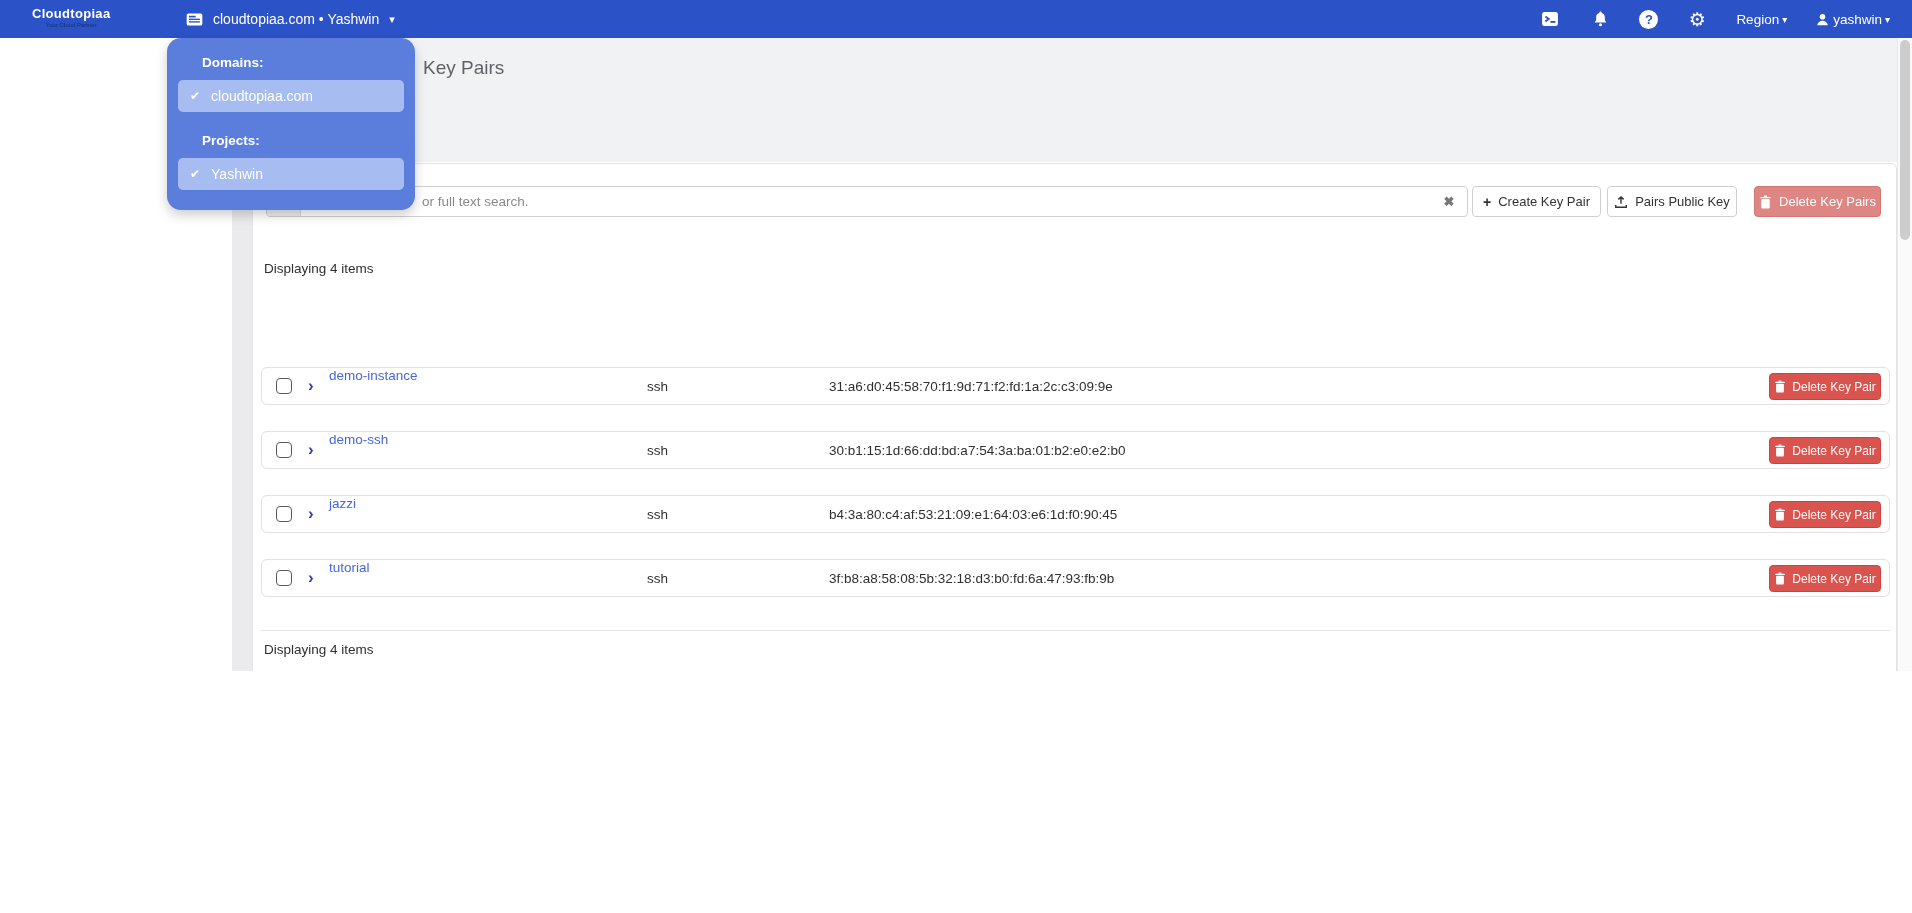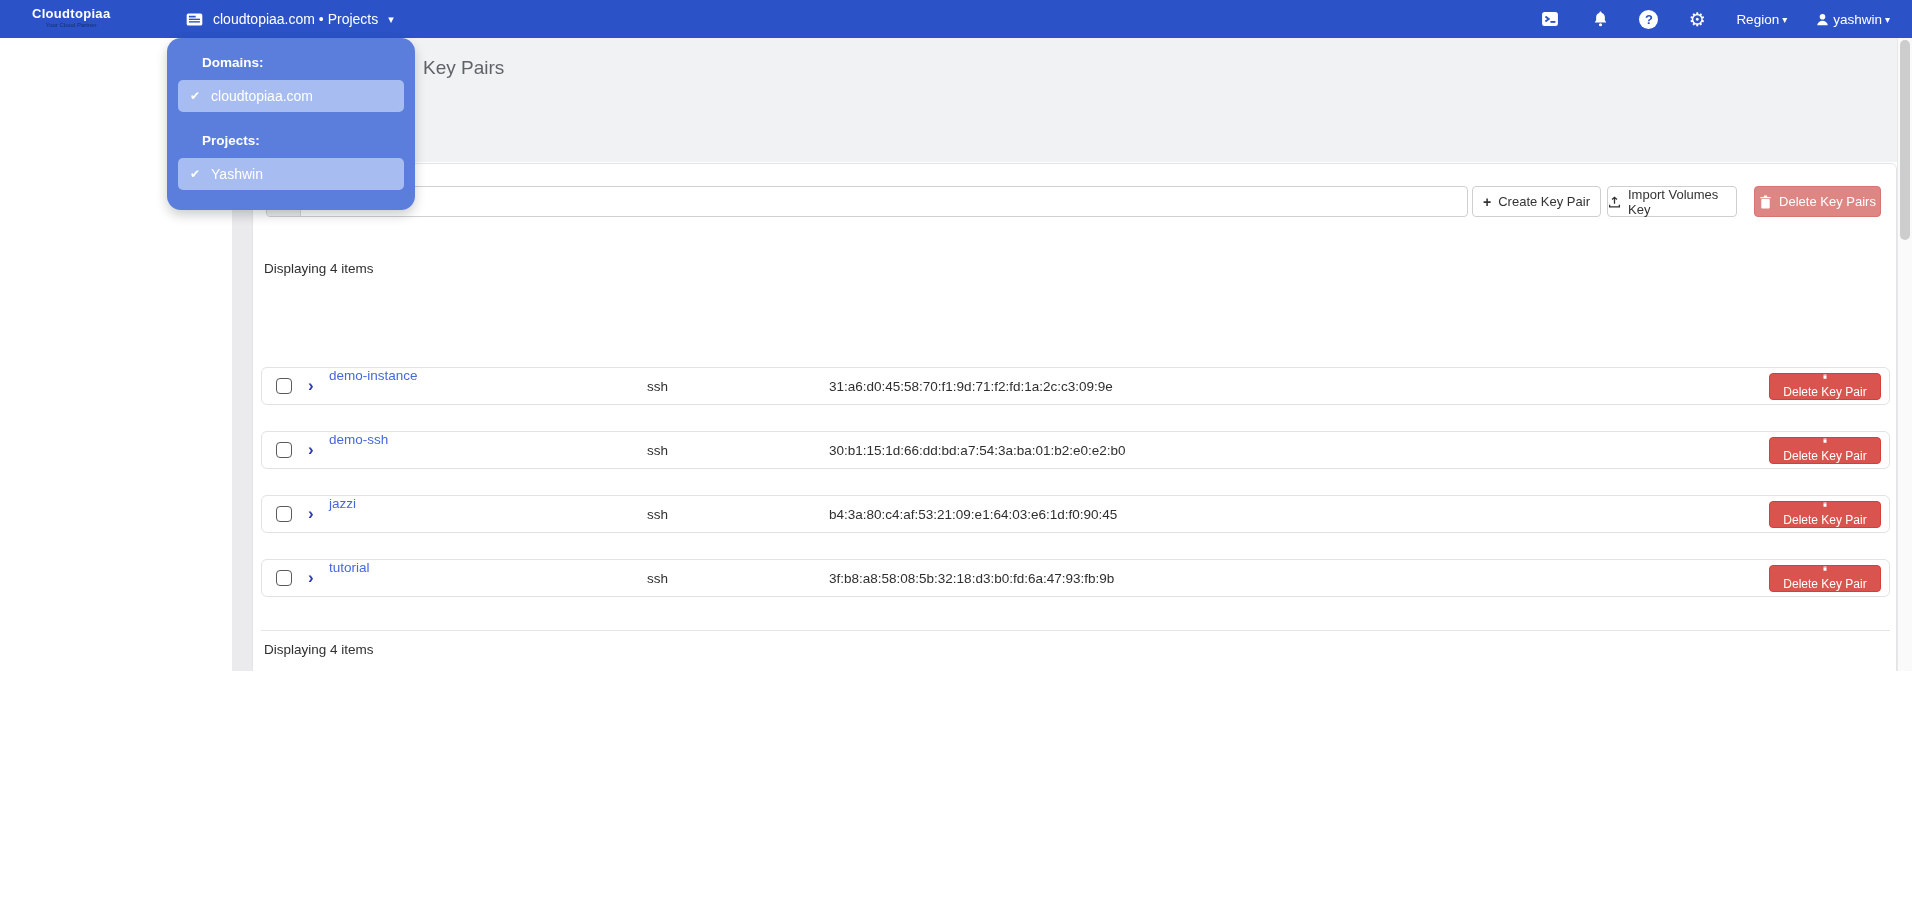--- a/index.html
+++ b/index.html
@@ -76,21 +76,21 @@
   .thead .cb{top:11px;}
   .hname{position:absolute;left:67px;top:12px;font-size:13.5px;color:#1f1f1f;}
   .hsort{position:absolute;left:108px;top:10px;font-size:9px;color:#1f1f1f;}
   .htype{position:absolute;left:385px;top:12px;font-size:13.5px;color:#1f1f1f;}
   .hfp{position:absolute;left:567px;top:12px;font-size:13.5px;color:#1f1f1f;}
   .row-chev{position:absolute;left:46px;top:8px;color:#2b3cb0;font-weight:bold;font-size:17px;line-height:1.2;cursor:pointer;}
   .row-name{position:absolute;left:67px;top:0;font-size:13.5px;color:#4666e0;cursor:pointer;}
   .row-type{position:absolute;left:385px;top:11px;font-size:13.5px;color:#2f2f2f;}
   .row-fp{position:absolute;left:567px;top:11px;font-size:13.5px;color:#2f2f2f;}
   .btn-row-delete{position:absolute;right:8px;top:5px;width:112px;height:27px;background:#d9534f;border:1px solid #d43f3a;
-                  border-radius:4px;color:#fff;font-size:12px;display:flex;align-items:center;justify-content:center;gap:6px;cursor:pointer;flex-direction:column;}
+                  border-radius:4px;color:#fff;font-size:12px;display:flex;align-items:center;justify-content:center;gap:6px;cursor:pointer;}
 
   
   .scrollbar{position:absolute;right:0;top:38px;width:15px;height:875px;background:#fafafa;border-left:1px solid #e9e9e9;z-index:25;}
   .scroll-thumb{position:absolute;left:2px;top:2px;width:10px;height:200px;background:#cdcdcd;border-radius:6px;}
 </style>
 </head>
 <body>
 
 <div id="screen">
 
@@ -101,21 +101,21 @@
     </div>
     <div class="context">
       <span class="nav-icon">
         <svg width="17" height="15" viewBox="0 0 20 16">
             <rect x="0.8" y="0.8" width="18.4" height="14.4" rx="2" fill="#fff"></rect>
             <rect x="3.4" y="3.6" width="8" height="2" fill="#2b52c6"></rect>
             <rect x="3.4" y="7" width="13" height="1.6" fill="#2b52c6"></rect>
             <rect x="3.4" y="10" width="13" height="1.6" fill="#2b52c6"></rect>
           </svg>
       </span>
-      <span>cloudtopiaa.com • Projects</span>
+      <span>cloudtopiaa.com • Yashwin</span>
       <span class="caret">▾</span>
     </div>
     <div class="nav-right">
       <span class="nav-icon">
         <svg width="20" height="20" viewBox="0 0 24 24">
             <rect x="2.5" y="3.5" width="19" height="17" rx="3" fill="#fff"></rect>
             <path d="M6.5 9l4 3-4 3" stroke="#2b52c6" stroke-width="2.2" fill="none"></path>
             <path d="M12.5 15.5h6" stroke="#2b52c6" stroke-width="2.2"></path>
           </svg>
       </span>
@@ -292,33 +292,34 @@
     <span class="chev">›</span>
   </div>
 
   <div class="band"></div>
   <div class="page-title">Key Pairs</div>
 
   <div class="card">
 
     <div class="search-group">
       <span class="search-addon"></span>
+      <input class="search-input" type="text" placeholder="or full text search." style="">
       <span class="search-clear">✖</span>
     </div>
 
     <div class="btn btn-create">
       <span class="plus">+</span>
       <span>Create Key Pair</span>
     </div>
     <div class="btn btn-import">
       <svg width="14" height="14" viewBox="0 0 16 16" fill="none" stroke="#333" stroke-width="1.6">
           <path d="M8 10V2.5M5 5l3-2.8L11 5"></path>
           <path d="M2 11.5V14h12v-2.5"></path>
         </svg>
-      <span>Import Volumes Key</span>
+      <span>Pairs Public Key</span>
     </div>
     <div class="btn btn-delete-all">
       <svg width="13" height="14" viewBox="0 0 14 16" fill="#fff">
           <rect x="2.2" y="4.5" width="9.6" height="11" rx="1.2"></rect>
           <rect x="1" y="2.2" width="12" height="1.6" rx=".8"></rect>
           <rect x="5" y="0.6" width="4" height="1.6" rx=".8"></rect>
         </svg>
       <span>Delete Key Pairs</span>
     </div>
 

